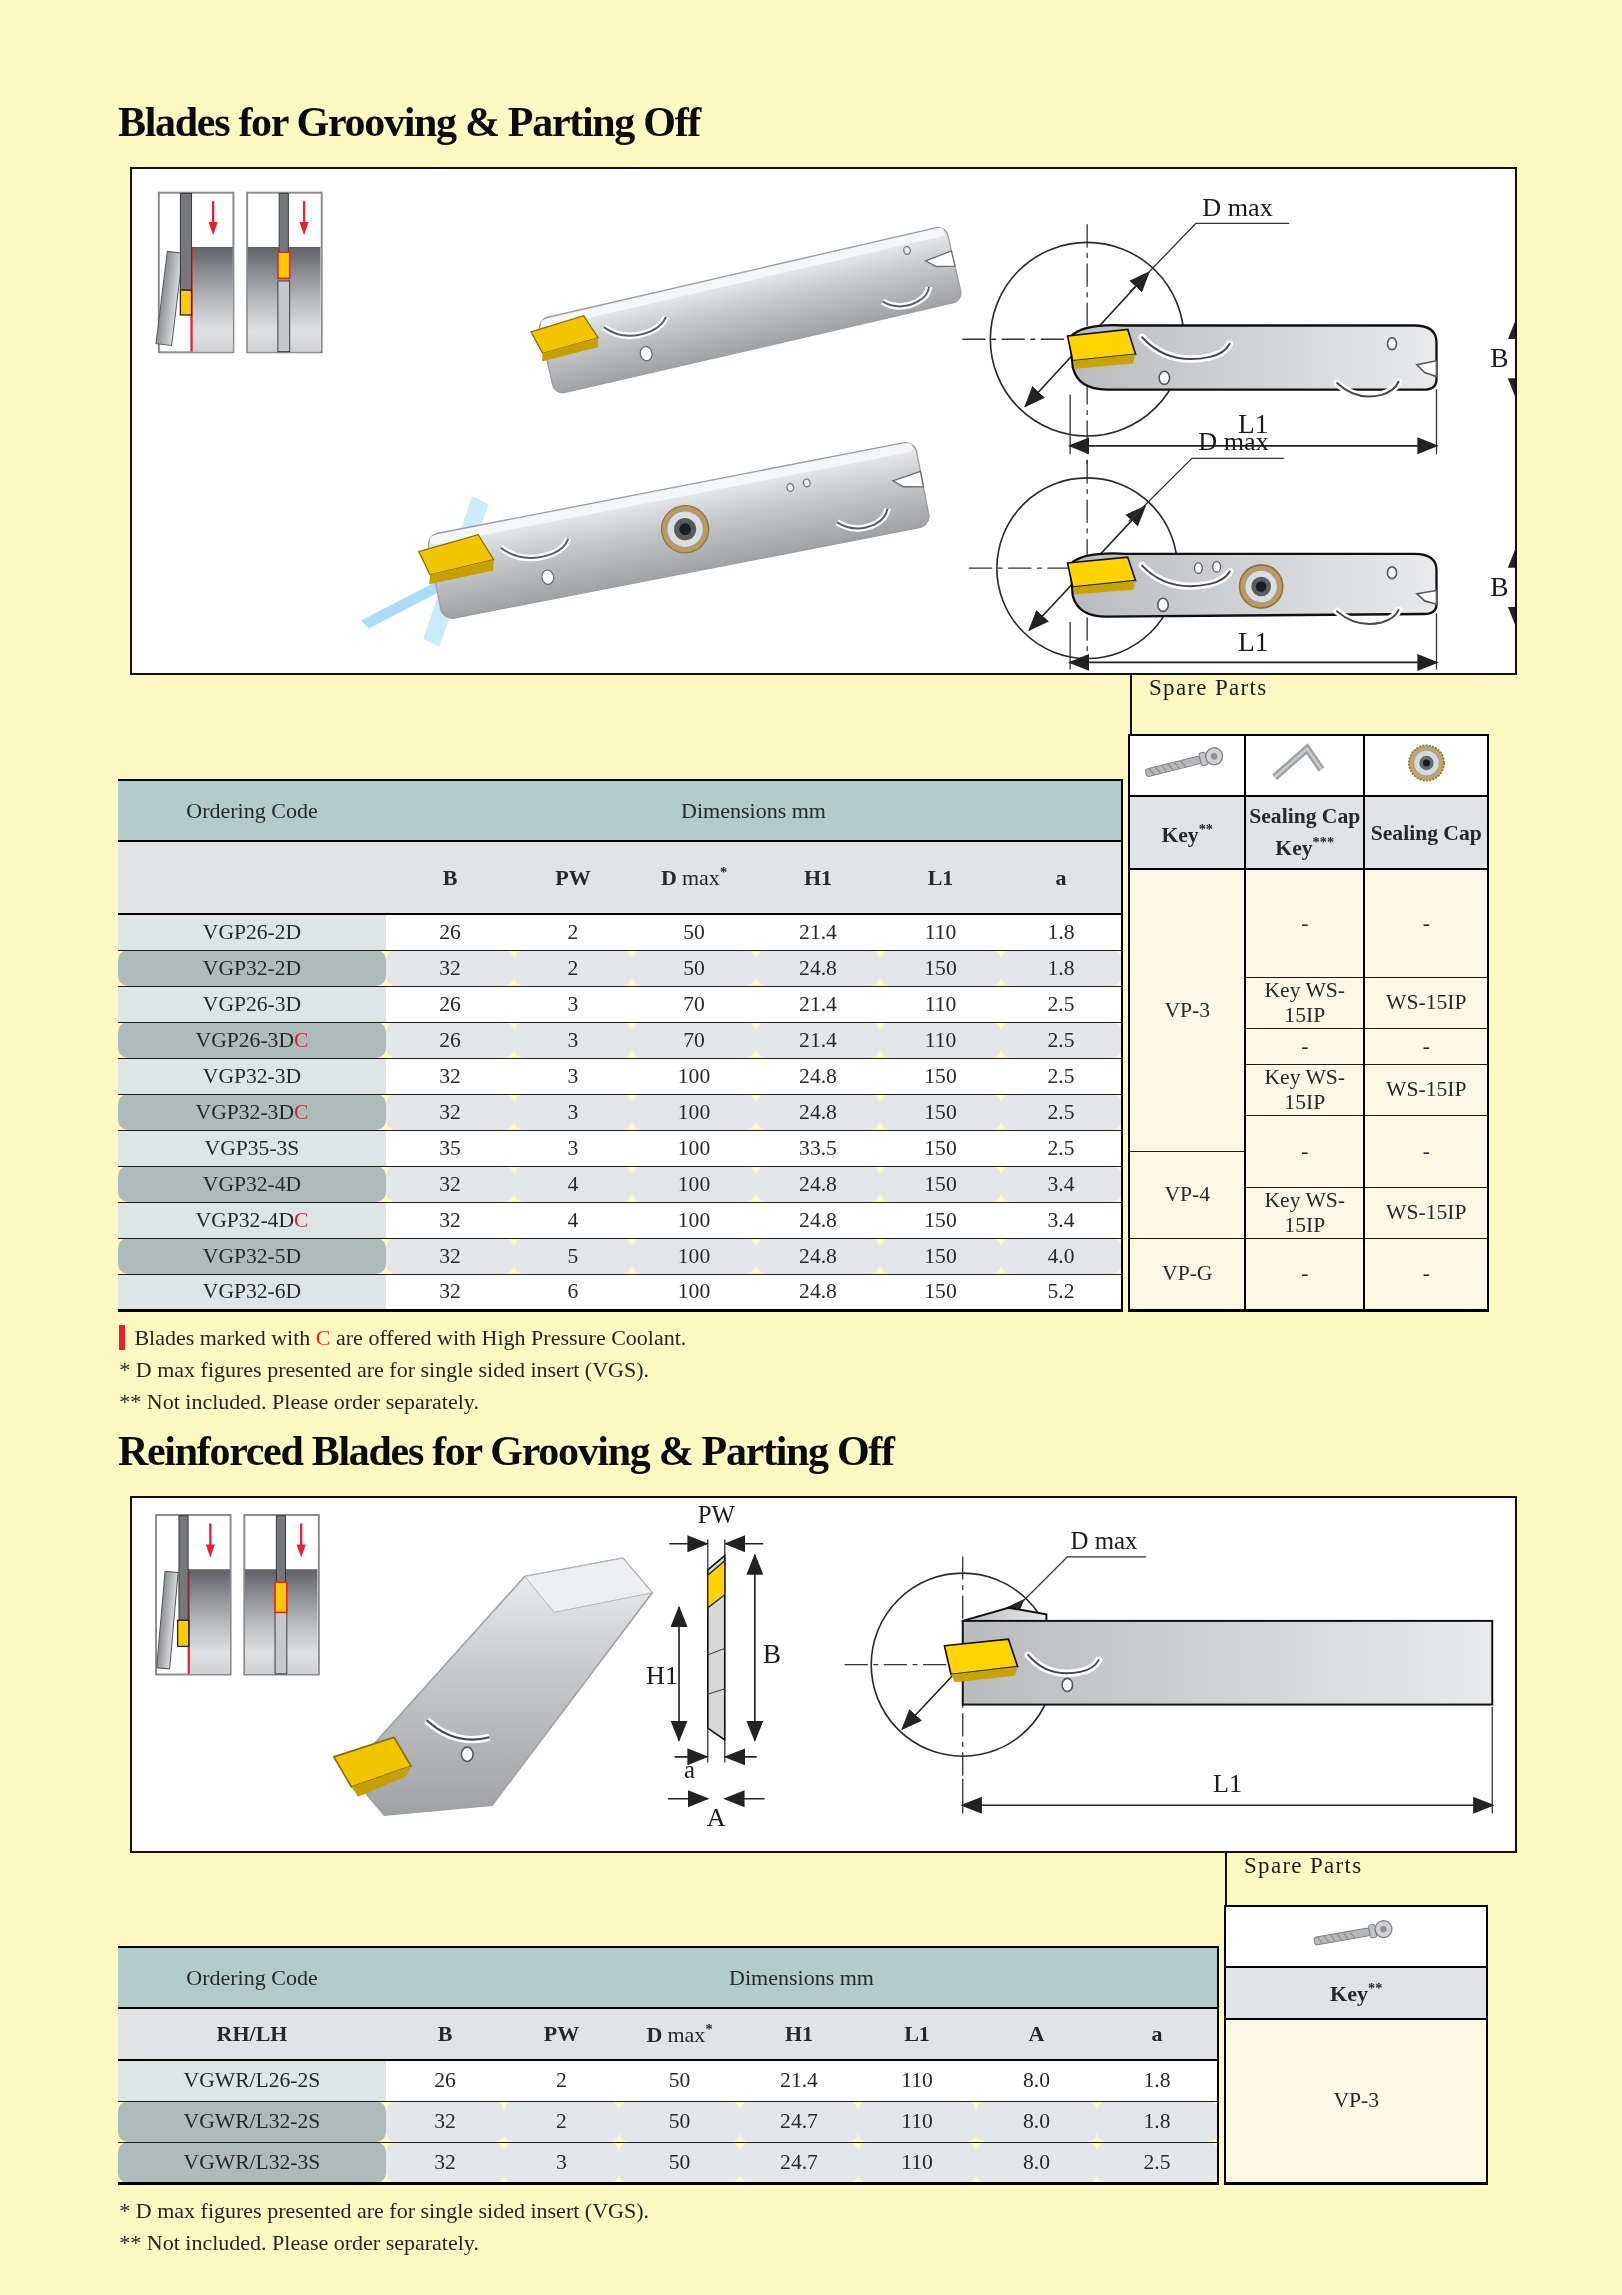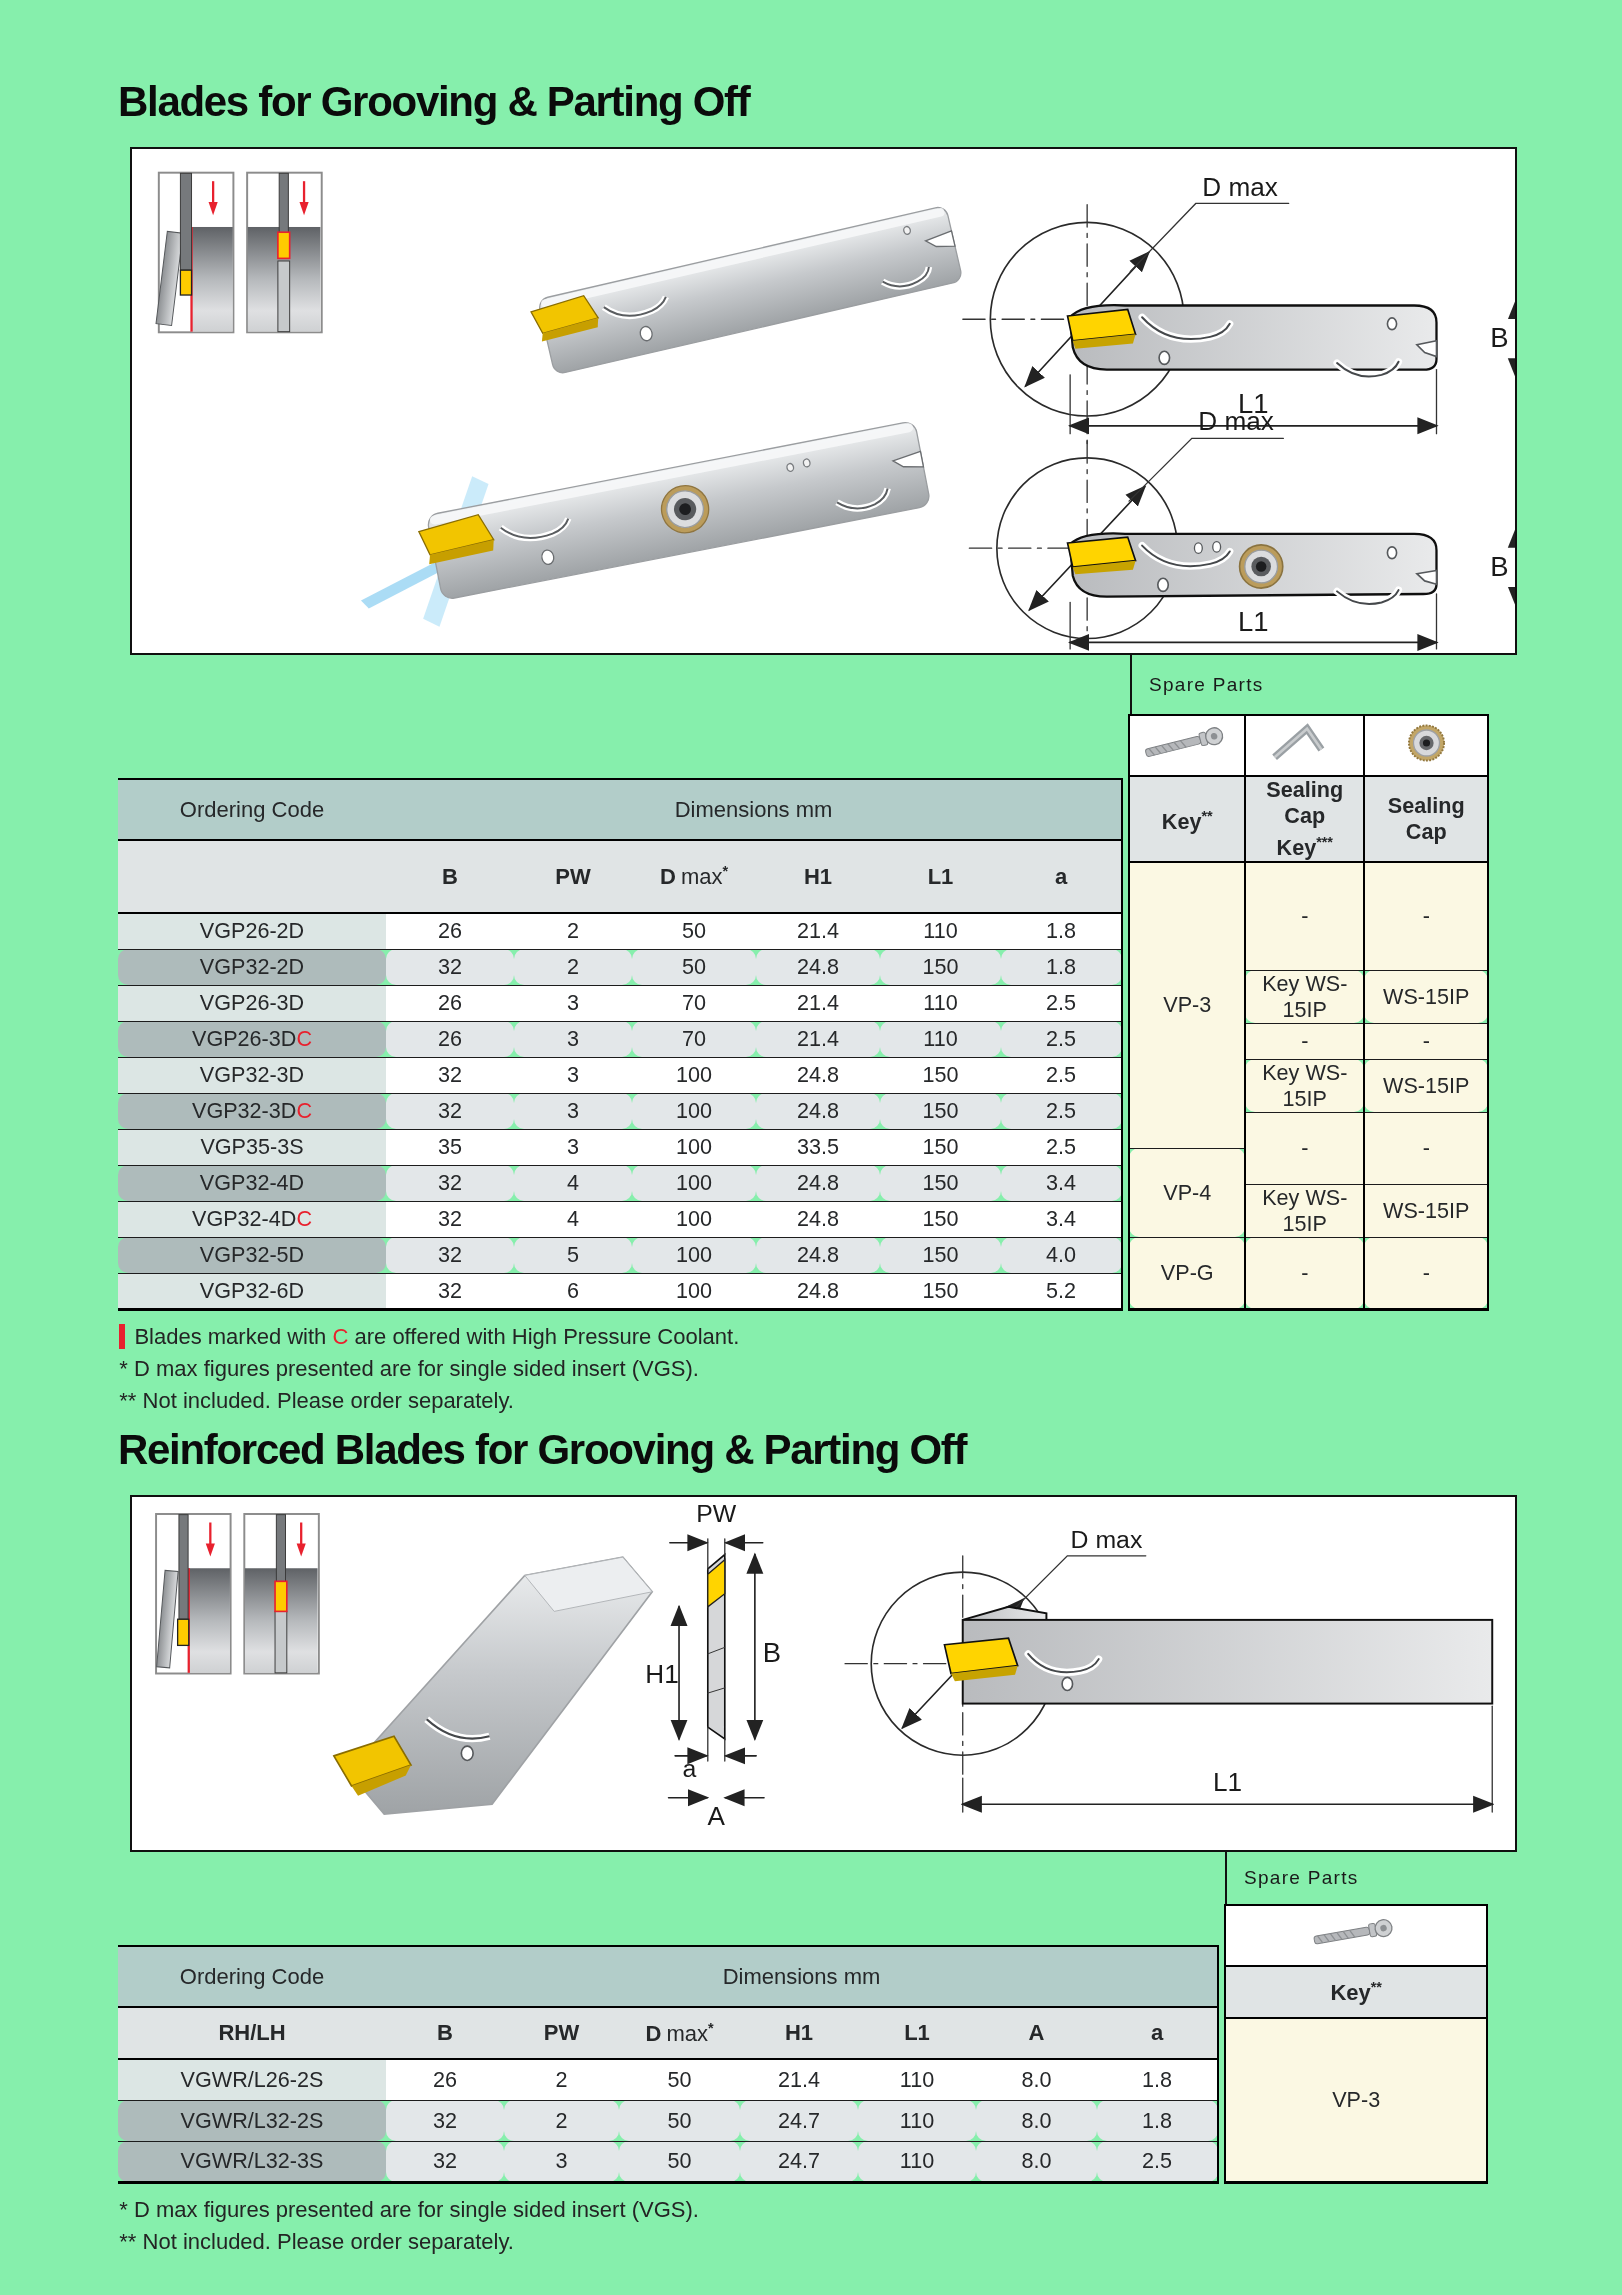--- a/index.html
+++ b/index.html
@@ -1,25 +1,25 @@
 <!DOCTYPE html>
 <html style="font-size:10.5px"><head>
 <meta charset="utf-8">
 <style>
   html,body{margin:0;padding:0;background:#fff;}
-  .page{position:relative;width:1623px;height:2295px;background:#86efac;overflow:hidden;
-        box-sizing:border-box;padding:78px 118px 0 118px;
-        font-family:Liberation Sans, sans-serif;color:#1d1d1f;}
+  .page{position:relative;width:1623px;height:2295px;background:#fef9c3;overflow:hidden;
+        box-sizing:border-box;padding:98px 118px 0 118px;
+        font-family:Liberation Serif, serif;color:#1d1d1f;}
   h1{font-size:42px;font-weight:bold;letter-spacing:-1.3px;margin:0 0 21px 0;color:#0b0b0b;}
   h1.second{margin-top:9.2px;}
   .illu{width:1387px;border:2px solid #101010;background:#fff;box-sizing:border-box;margin-left:12px;}
   .illu svg{display:block;}
-  .caption{display:flex;align-items:center;box-sizing:border-box;
+  .caption{display:flex;align-items:flex-start;box-sizing:border-box;
            border-left:2px solid #111;height:59px;padding-left:17px;
-           font-size:19px;letter-spacing:1.3px;color:#1a1a1a;}
+           font-size:23px;letter-spacing:1.3px;color:#1a1a1a;}
   .tblwrap{display:flex;align-items:flex-end;}
   .gap{width:5.2px;flex:0 0 5.2px;}
   table{border-collapse:collapse;table-layout:fixed;font-size:21.6px;color:#26282a;}
   th{font-weight:bold;font-size:22px;padding:0;text-align:center;}
   td{padding:0;text-align:center;}
   sup{font-size:14.4px;}
   .thn{font-weight:400;margin-left:5.2px;}
   
   #t1-left,#t2-left{border-top:2.6px solid #000;border-bottom:3.9px solid #000;border-right:2px solid #000;}
   #t1-left{width:1004px;} #t2-left{width:1099px;}

